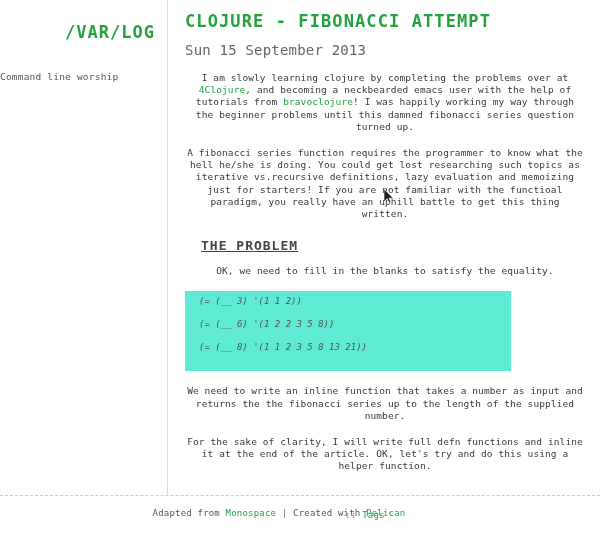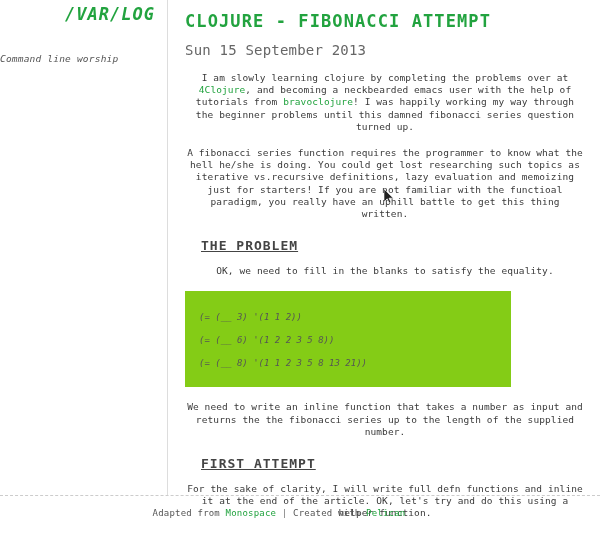--- a/index.html
+++ b/index.html
@@ -24,22 +24,21 @@
 
   
   .sidebar {
     position: absolute;
     left: 0;
     top: 0;
     width: 168px;
     height: 495px;
     border-right: 1px solid #dddddd;
     box-sizing: border-box;
-    padding-top: 3px;
-    font-style: italic;
+    padding-top: 21px;
   }
   .site-title {
     text-align: right;
     padding-right: 12px;
     font-size: 17px;
     font-weight: bold;
     letter-spacing: 1px;
     color: #2ea44f;
     margin: 0;
     line-height: 22px;
@@ -94,22 +93,22 @@
   }
   h2.section-head {
     font-size: 13px;
     font-weight: bold;
     color: #444444;
     letter-spacing: 1px;
     margin: 18px 0 12px 16px;
     text-decoration: underline;
   }
   .codeblock {
-    background: #84cc16;
-    padding: 20px 14px 10px 14px;
+    background: #5eead4;
+    padding: 4px 14px 10px 14px;
     margin: 0 0 14px 0;
     width: 298px;
     box-sizing: content-box;
   }
   .codeblock .code-line {
     font-size: 9px;
     font-style: italic;
     color: #555555;
     line-height: 12px;
     margin-bottom: 11px;
@@ -195,21 +194,20 @@
     <p class="body-text">OK, we need to fill in the blanks to satisfy the equality.</p>
 
     <div class="codeblock">
       <div class="code-line">(= (__ 3) '(1 1 2))</div>
       <div class="code-line">(= (__ 6) '(1 2 2 3 5 8))</div>
       <div class="code-line">(= (__ 8) '(1 1 2 3 5 8 13 21))</div>
     </div>
 
     <p class="body-text">We need to write an inline function that takes a number as input and returns the the fibonacci series up to the length of the supplied number.</p>
 
-    <h2 class="section-head">FIRST ATTEMPT</h2>
 
     <p class="body-text">For the sake of clarity, I will write full defn functions and inline it at the end of the article. OK, let's try and do this using a helper function.</p>
 
     <div class="tags-row">
       <a href="#">:: Tags</a>
     </div>
   </div>
 
   <div class="footer-divider"></div>
   <div class="footer">

